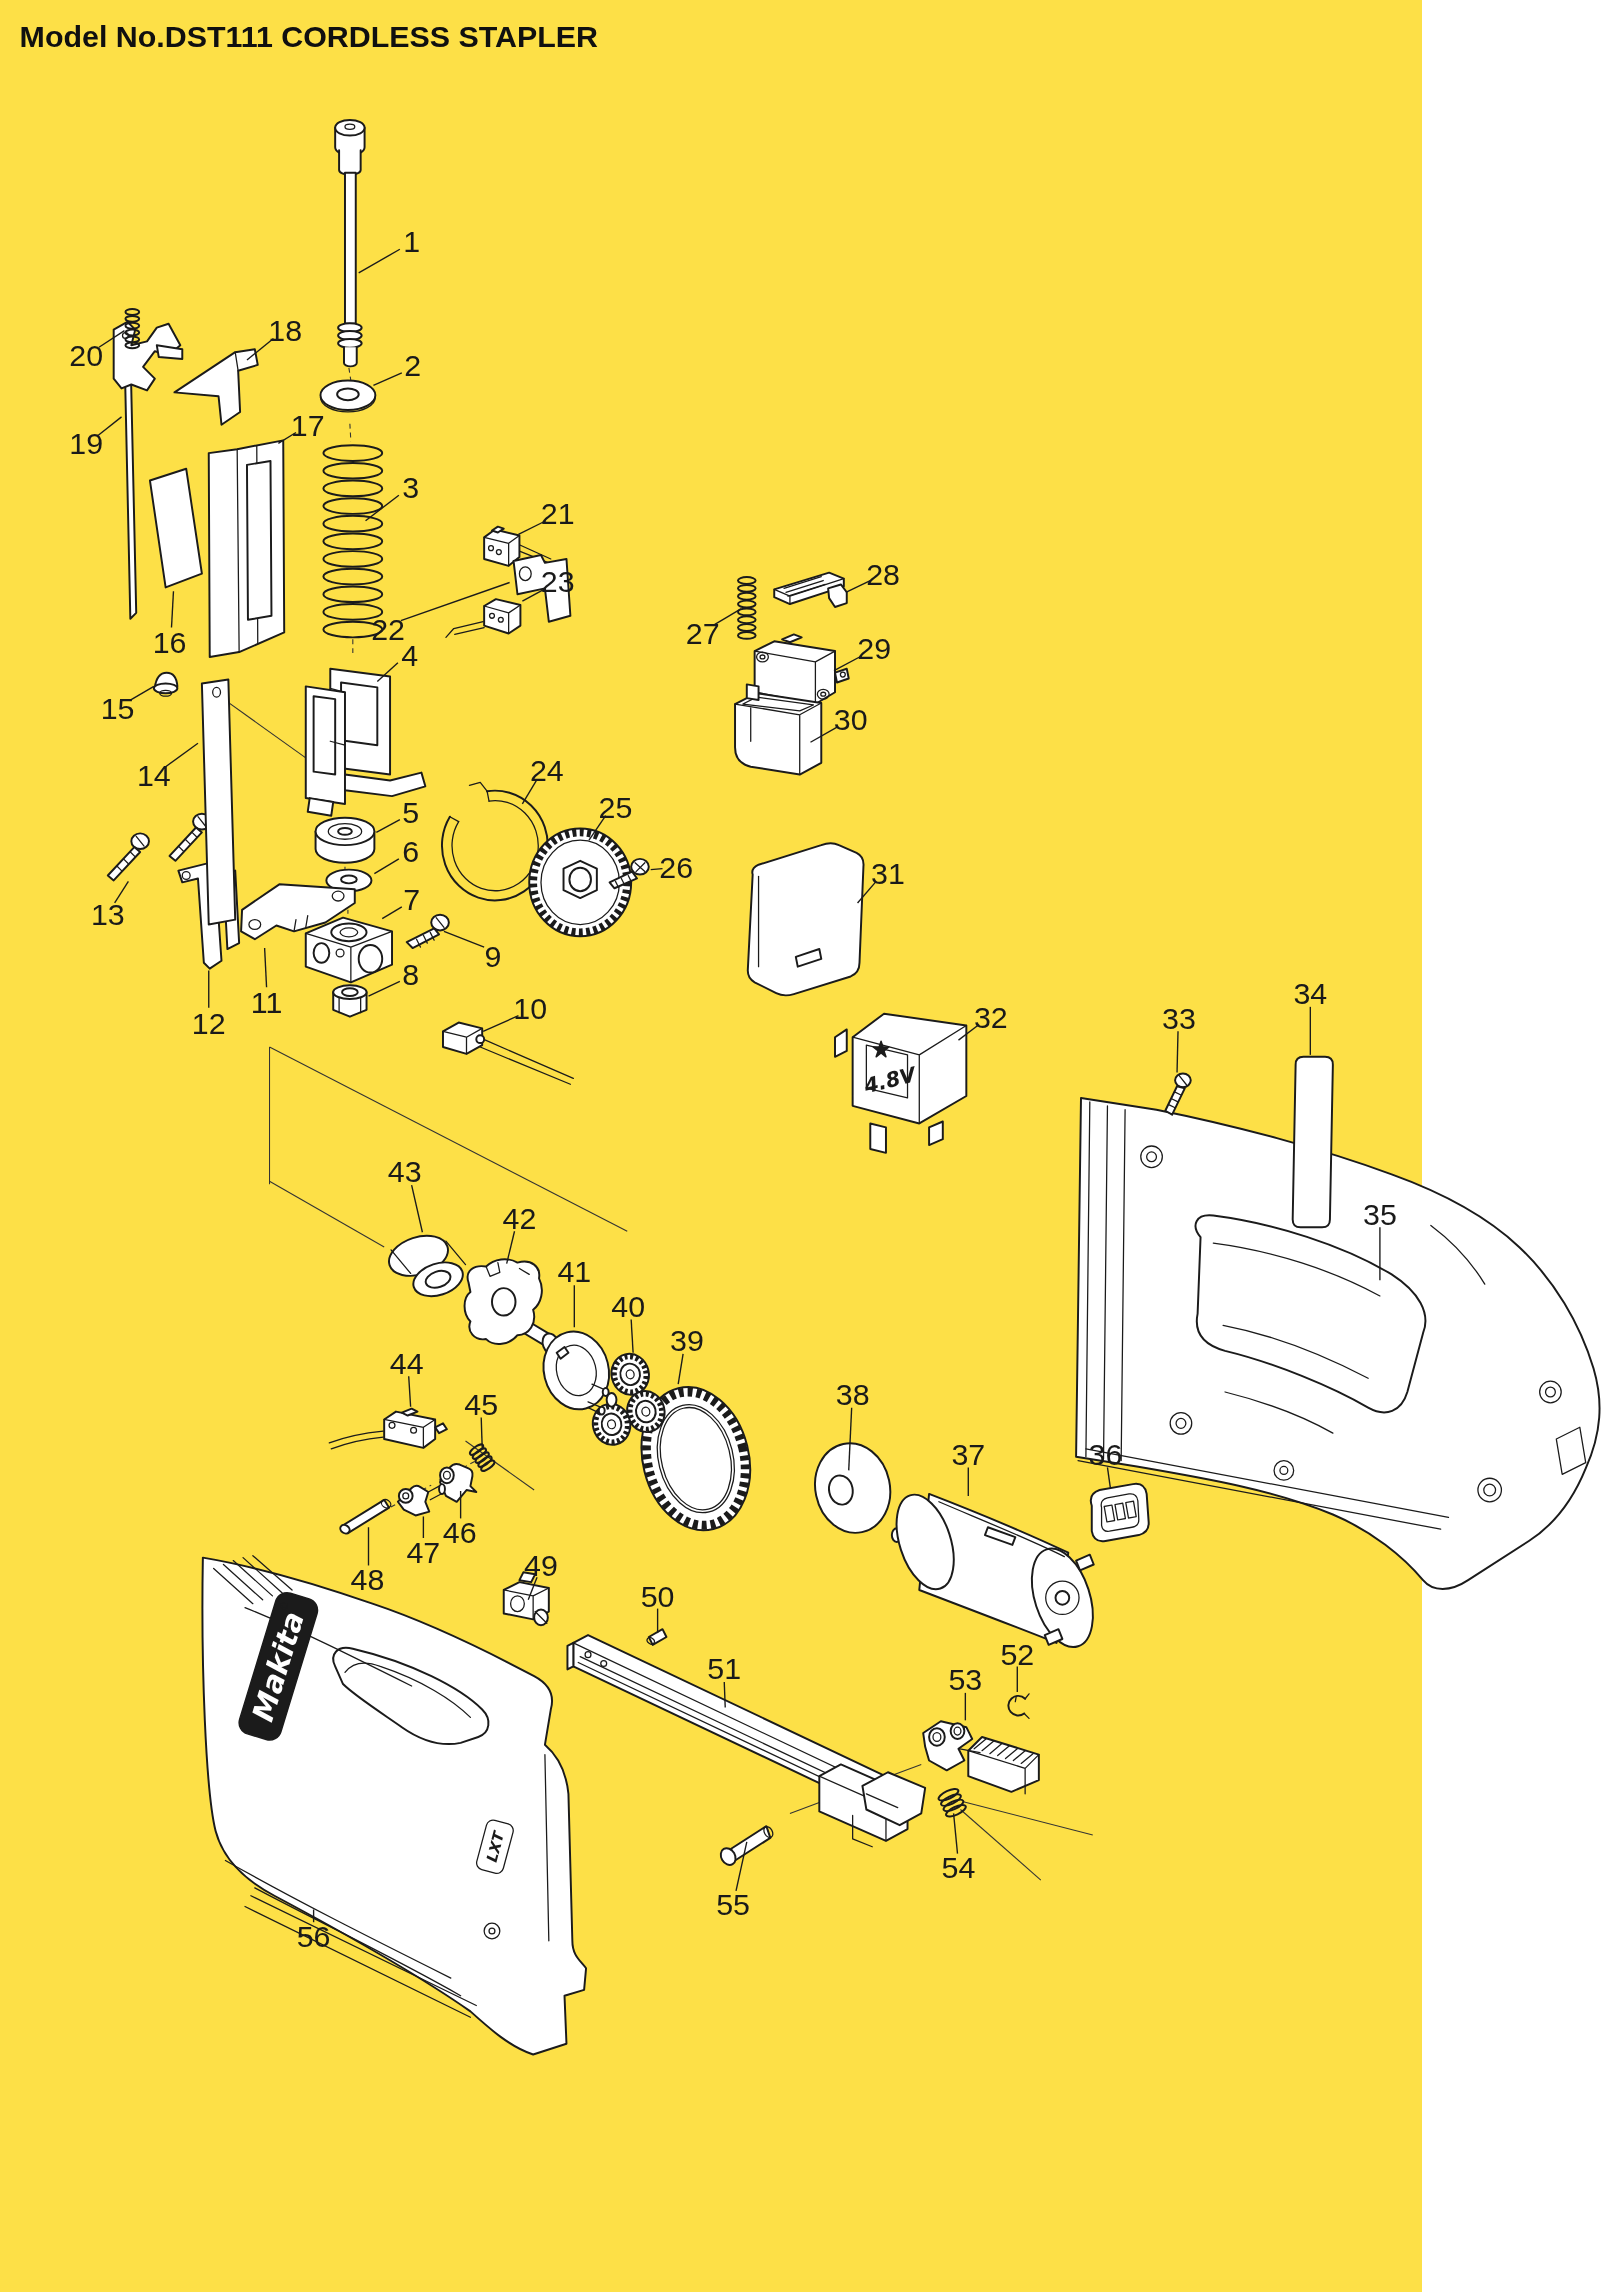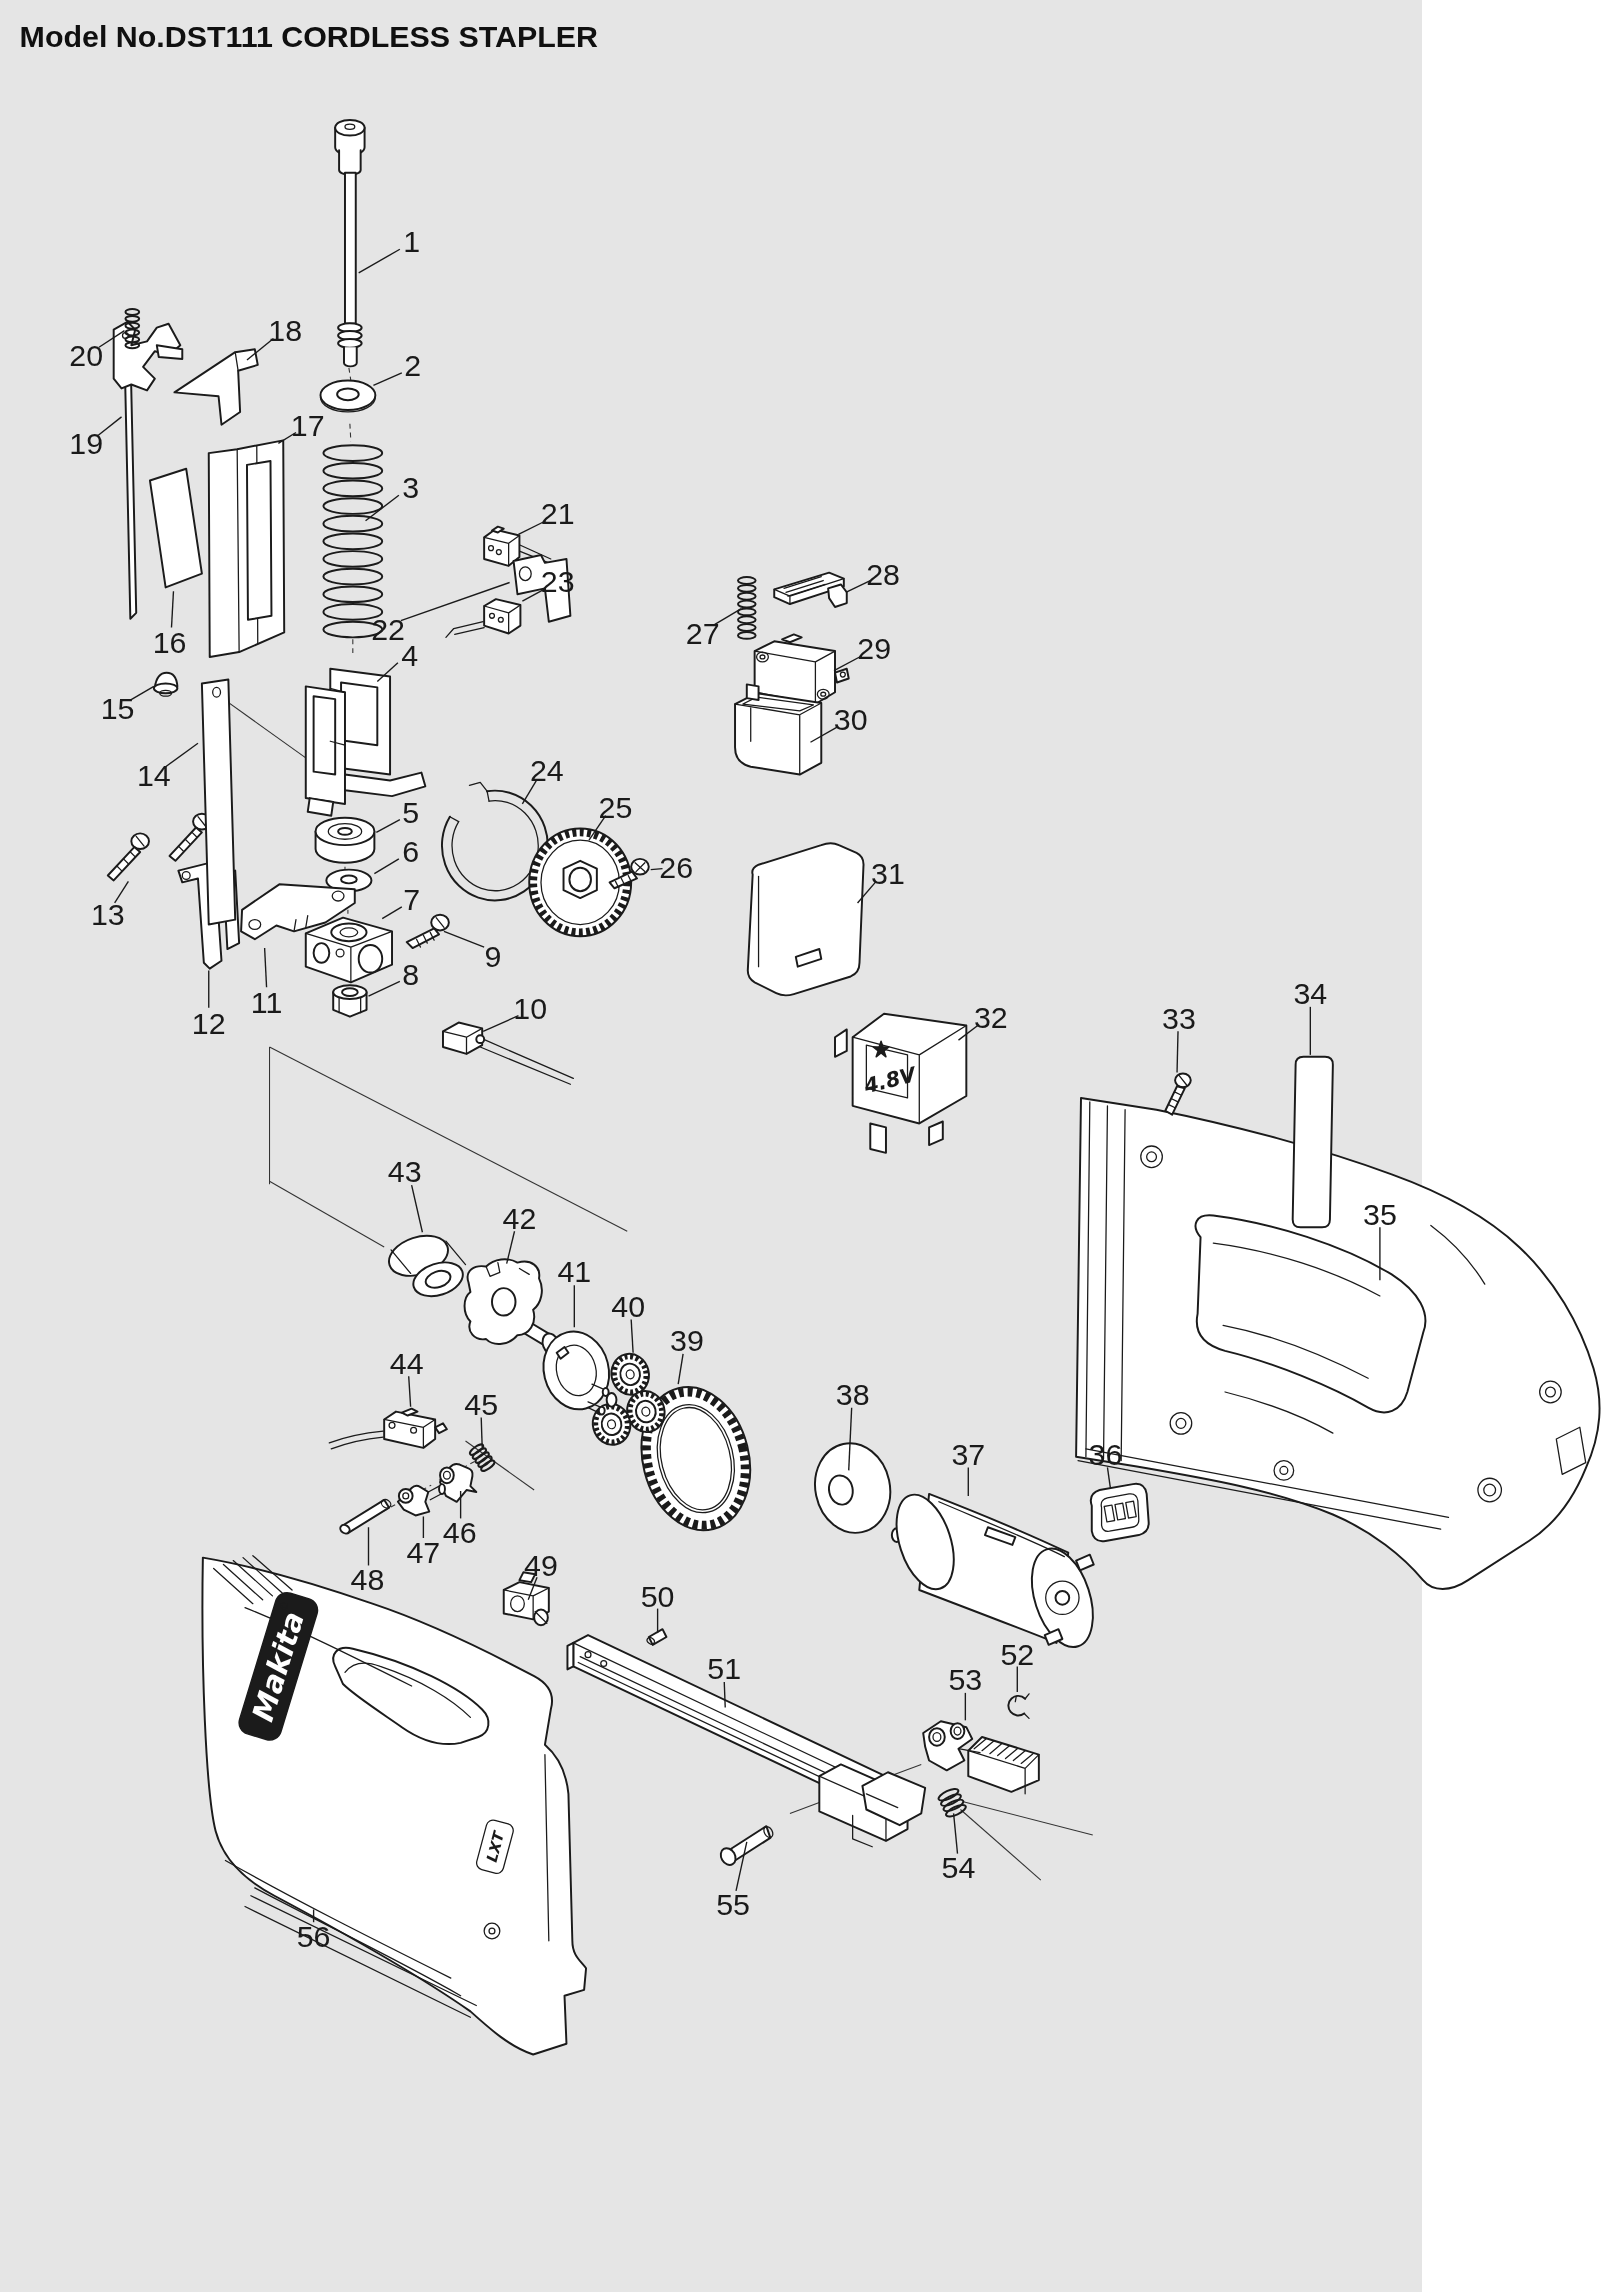--- a/index.html
+++ b/index.html
@@ -1,16 +1,16 @@
 <!DOCTYPE html>
 <html><head>
 <meta charset="utf-8">
 <style>
   html,body{margin:0;padding:0;background:#fff}
-  .stage{width:1422px;height:2293px;position:relative;background:#e5e5e5}
+  .stage{width:1422px;height:2293px;position:relative;background:#fde047}
   svg{display:block}
   .p{fill:#fff;stroke:#1b1b1b;stroke-width:2;stroke-linejoin:round;stroke-linecap:round}
   .n{fill:none;stroke:#1b1b1b;stroke-width:2;stroke-linejoin:round;stroke-linecap:round}
   .l{fill:none;stroke:#1b1b1b;stroke-width:1.3;stroke-linejoin:round;stroke-linecap:round}
   .dk{fill:#1b1b1b;stroke:#1b1b1b;stroke-width:1.5;stroke-linejoin:round}
   .c{fill:none;stroke:#333;stroke-width:1.1}
   .dash{fill:none;stroke:#333;stroke-width:1.1;stroke-dasharray:5 4}
   .teeth{fill:none;stroke:#1b1b1b}
   .leader{stroke:#1b1b1b;stroke-width:1.4;fill:none}
   .callout{font-family:"Liberation Sans",sans-serif;font-size:31px;fill:#1a1a1a;text-anchor:middle;dominant-baseline:central}

